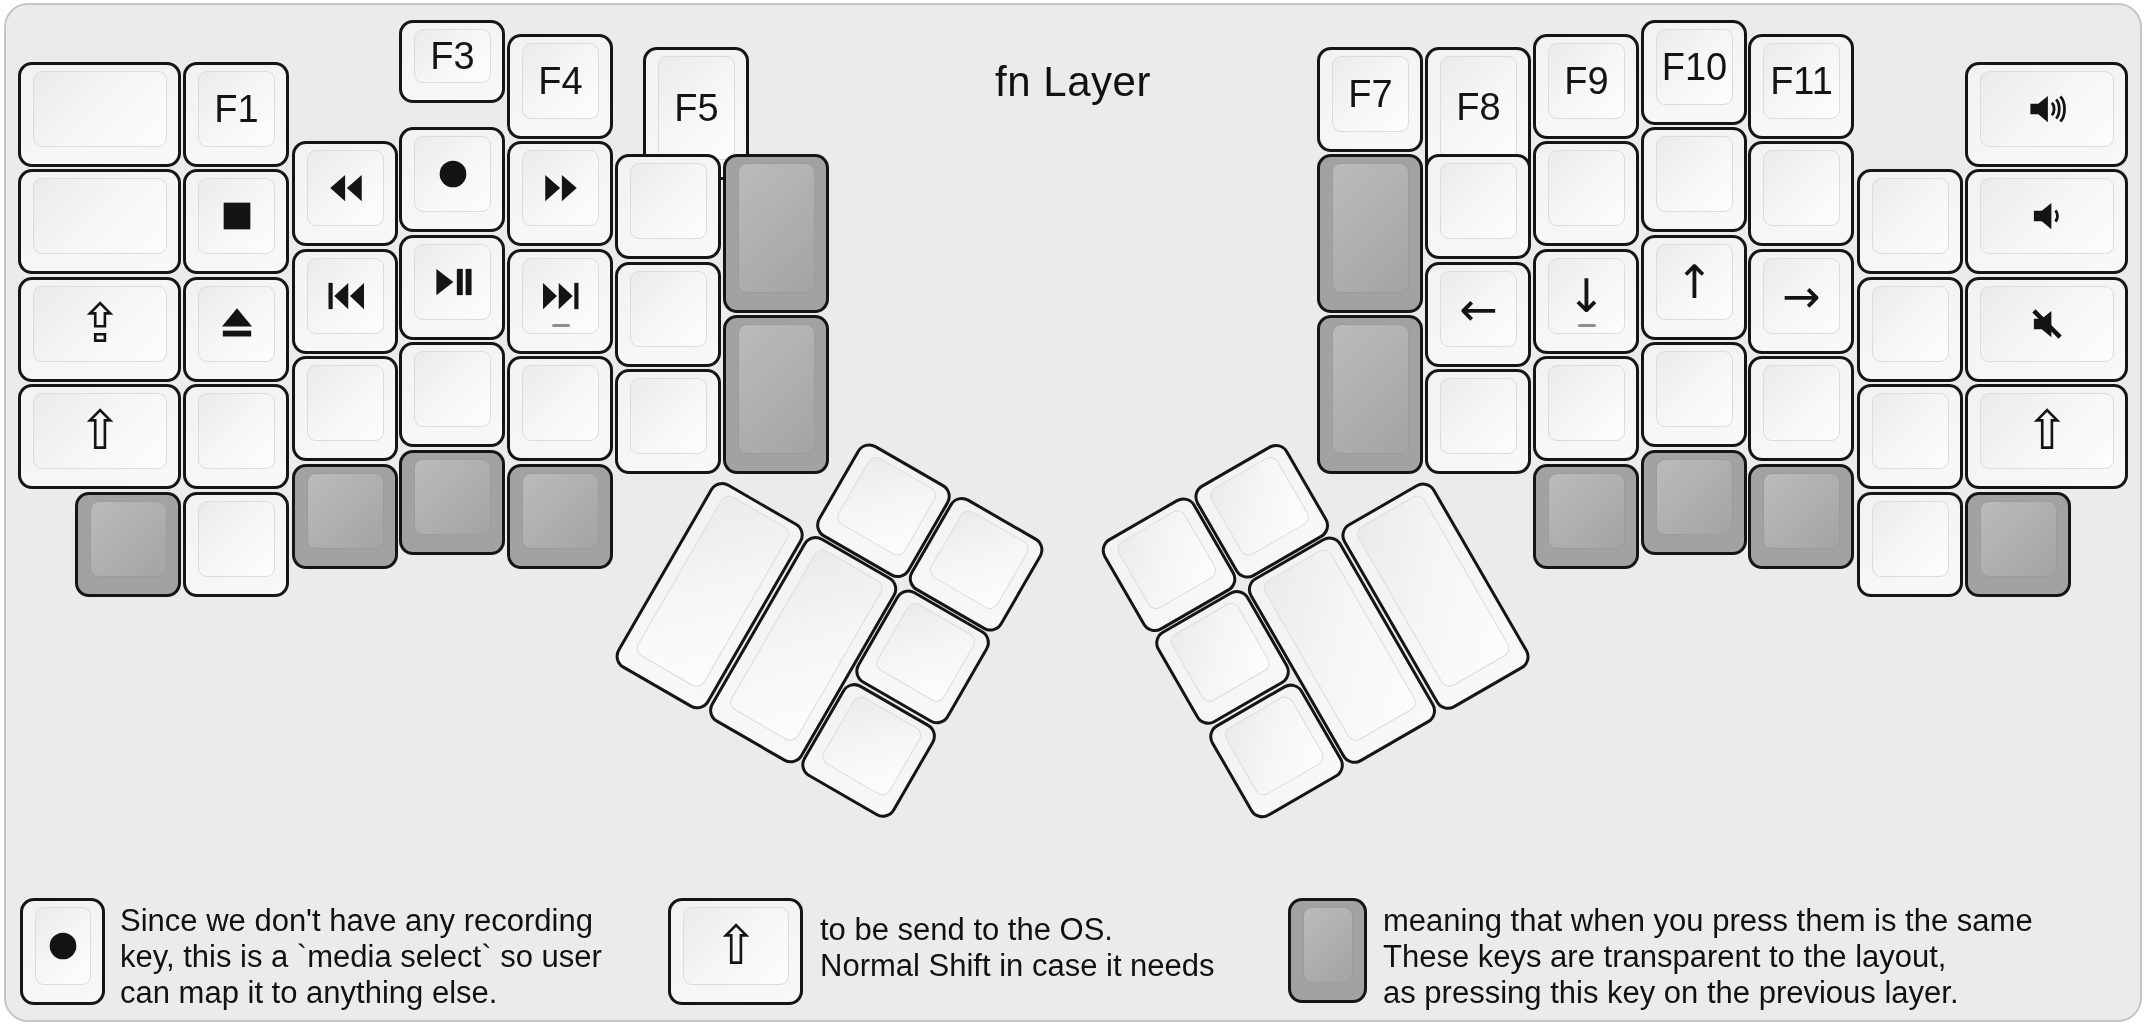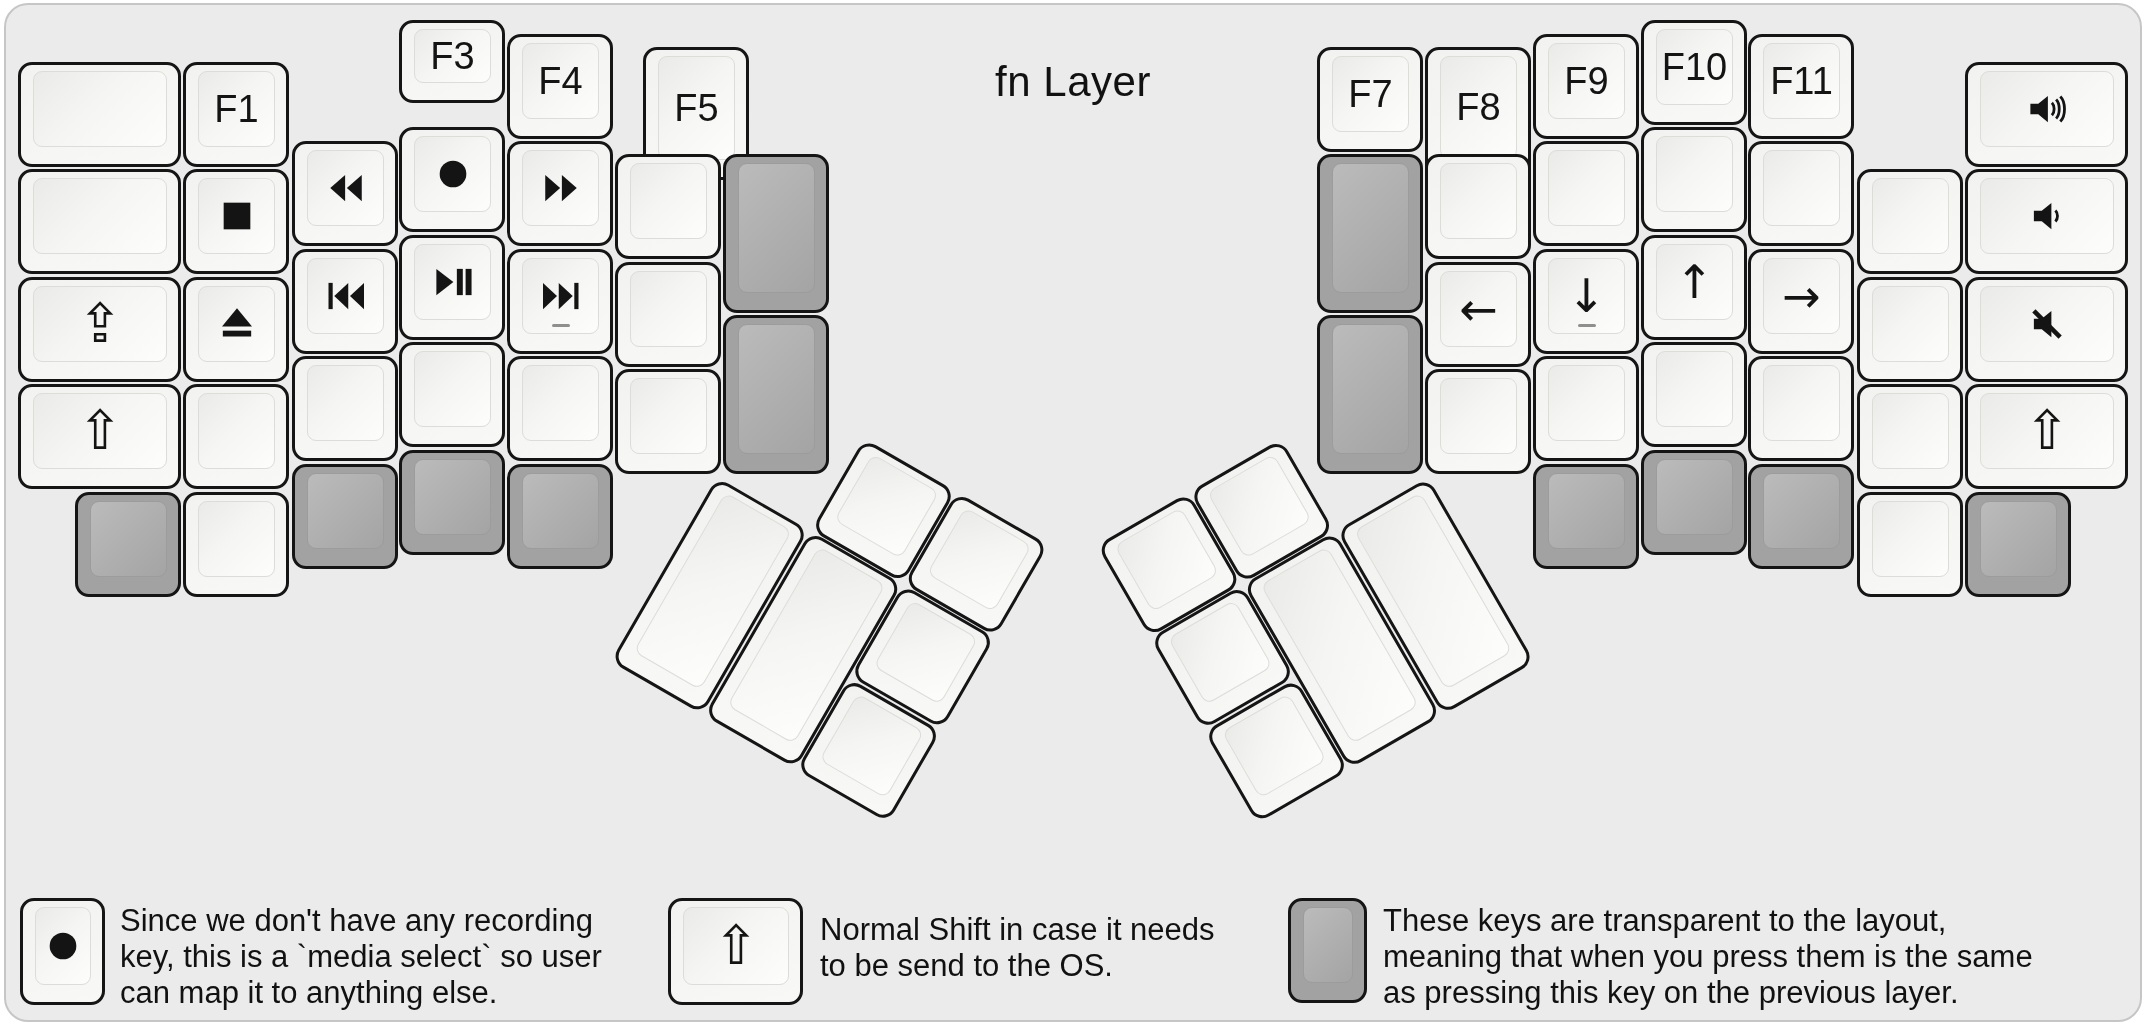--- a/index.html
+++ b/index.html
@@ -388,25 +388,25 @@
         <div>Since we don't have any recording</div>
         <div>key, this is a `media select` so user</div>
         <div>can map it to anything else.</div>
       </div>
       <div class="key" style="left: 668px; top: 898px; width: 135px; height: 107px;">
         <div class="cap">
           <span class="glyph glyph-big">⇧</span>
         </div>
       </div>
       <div class="legend-text" style="left: 820px; top: 912px; position: absolute;">
+        <div>to be send to the OS.</div>
         <div>Normal Shift in case it needs</div>
-        <div>to be send to the OS.</div>
       </div>
       <div class="key gray" style="left: 1288px; top: 898px; width: 79px; height: 105px;">
         <div class="cap"></div>
       </div>
       <div class="legend-text" style="left: 1383px; top: 903px; position: absolute;">
+        <div>meaning that when you press them is the same</div>
         <div>These keys are transparent to the layout,</div>
-        <div>meaning that when you press them is the same</div>
         <div>as pressing this key on the previous layer.</div>
       </div>
     </div>
 </div>
 
 </body></html>

